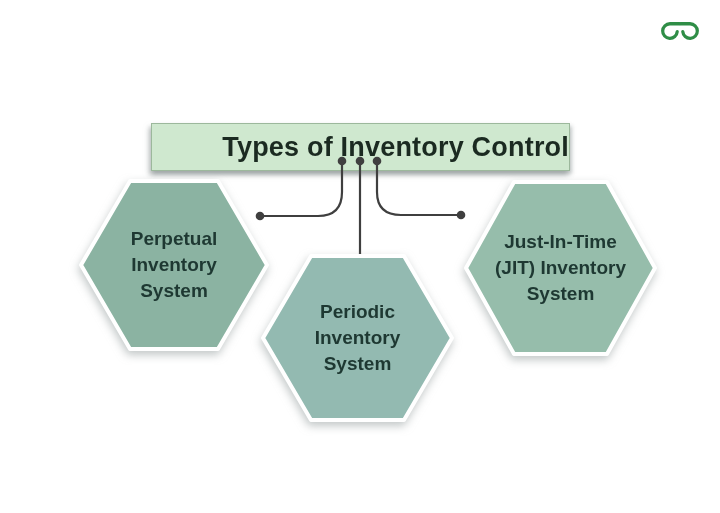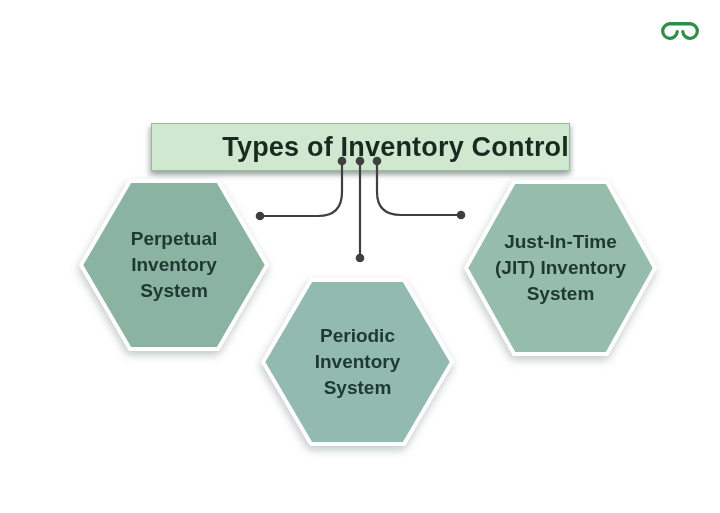--- a/index.html
+++ b/index.html
@@ -80,21 +80,21 @@
     height: 100%;
     overflow: visible;
     filter: drop-shadow(-1px 4px 4px rgba(135, 145, 145, 0.5));
   }
   .hex polygon {
     stroke: #ffffff;
     stroke-width: 4;
     stroke-linejoin: round;
   }
   .hex-left  { left: 78px;  top: 177px; width: 192px; height: 176px; }
-  .hex-center{ left: 260px; top: 276px; width: 195px; height: 172px; z-index: 3; }
+  .hex-center{ left: 260px; top: 252px; width: 195px; height: 172px; z-index: 3; }
   .hex-right { left: 463px; top: 178px; width: 195px; height: 180px; }
   .hex-left  polygon { fill: var(--hex_perpetual, #8bb3a2); }
   .hex-center polygon { fill: var(--hex_periodic, #93bab1); }
   .hex-right polygon { fill: var(--hex_jit, #96bdab); }
   .hex-label {
     position: absolute;
     inset: 0;
     display: flex;
     align-items: center;
     justify-content: center;

